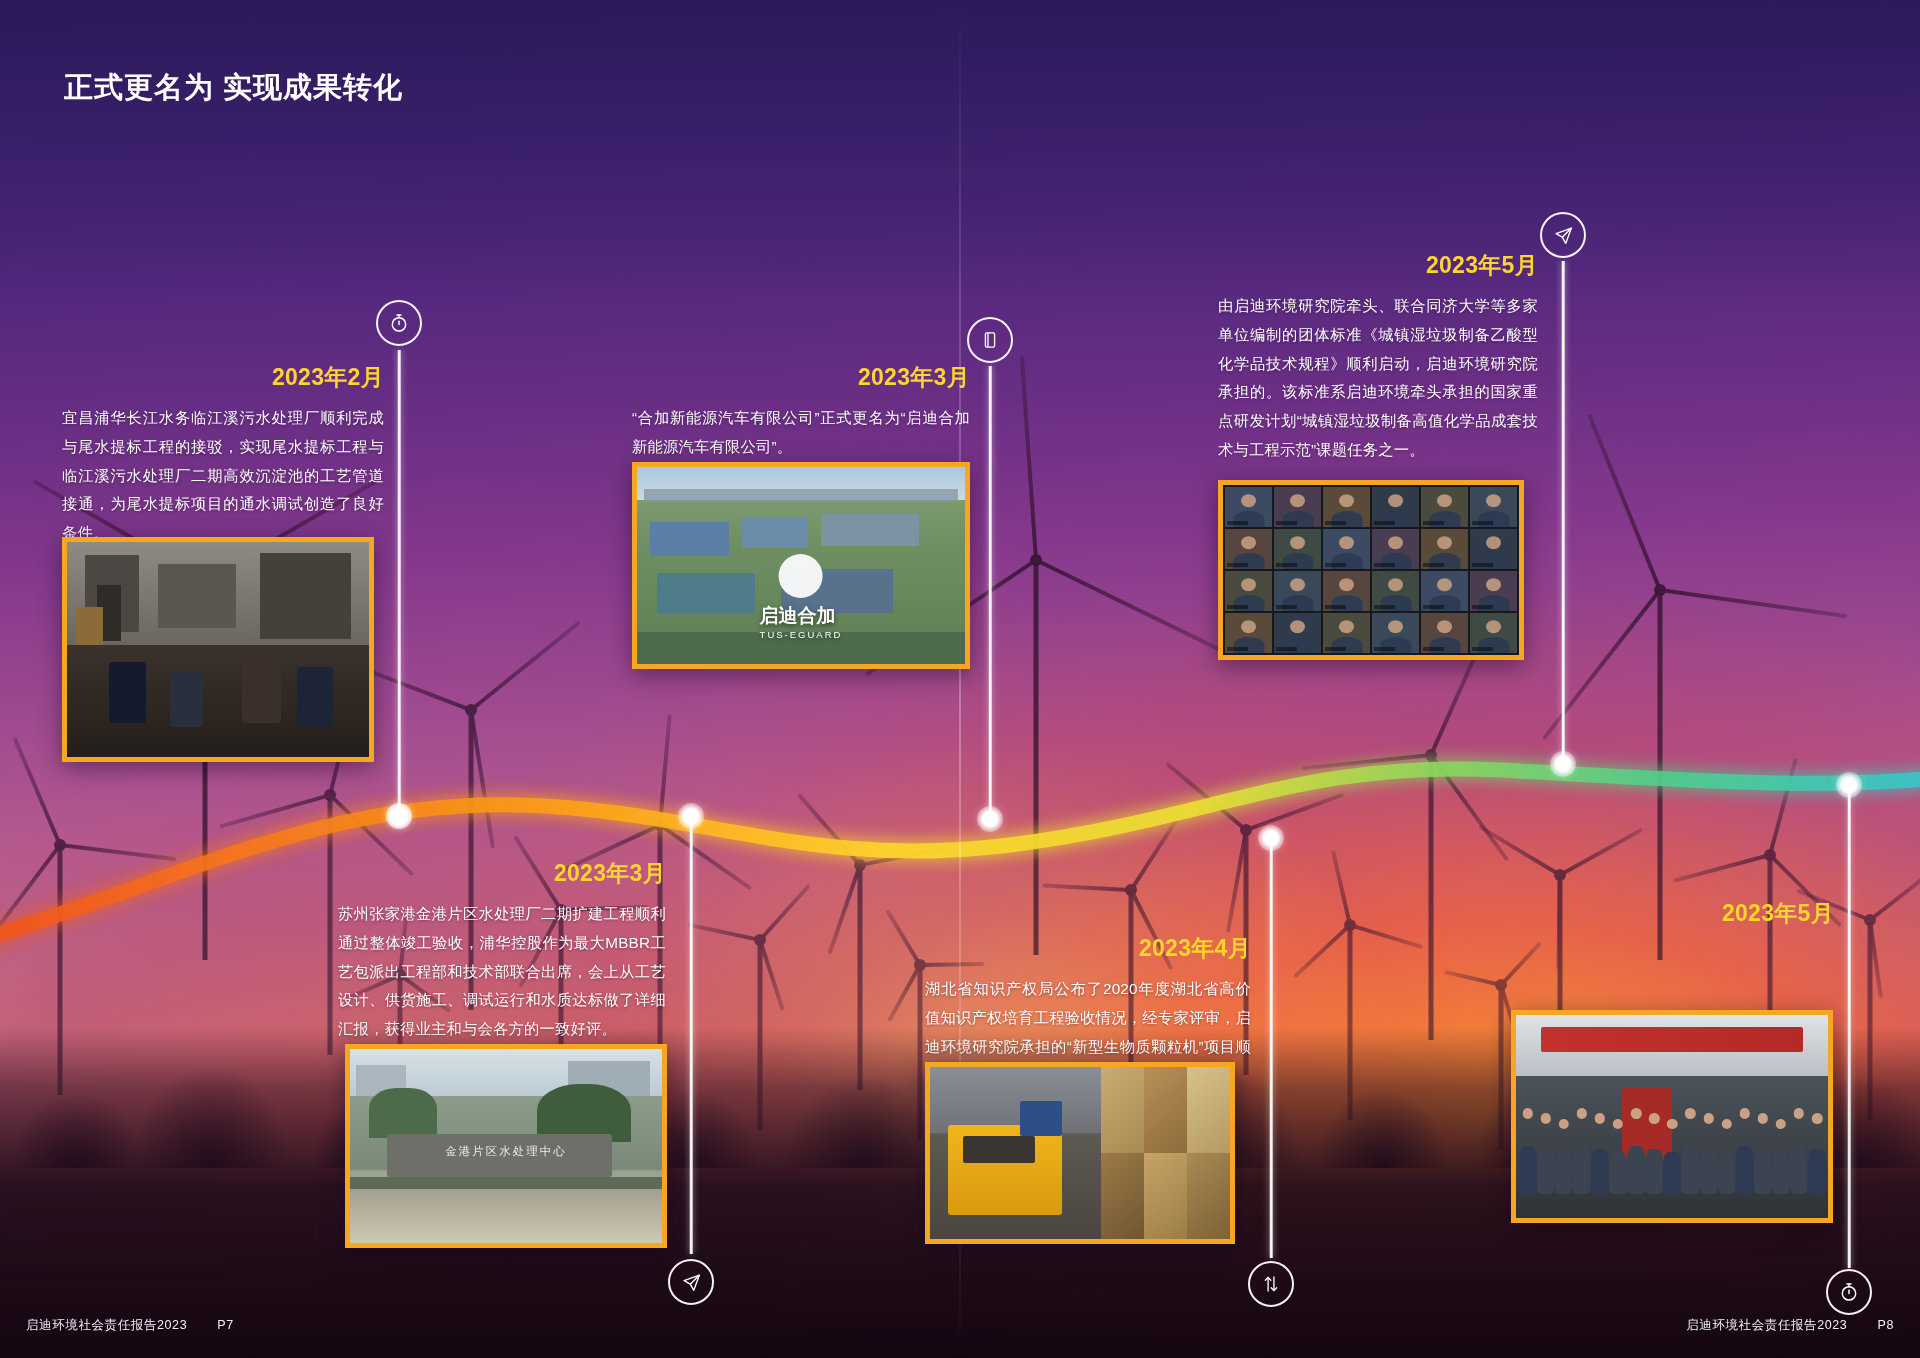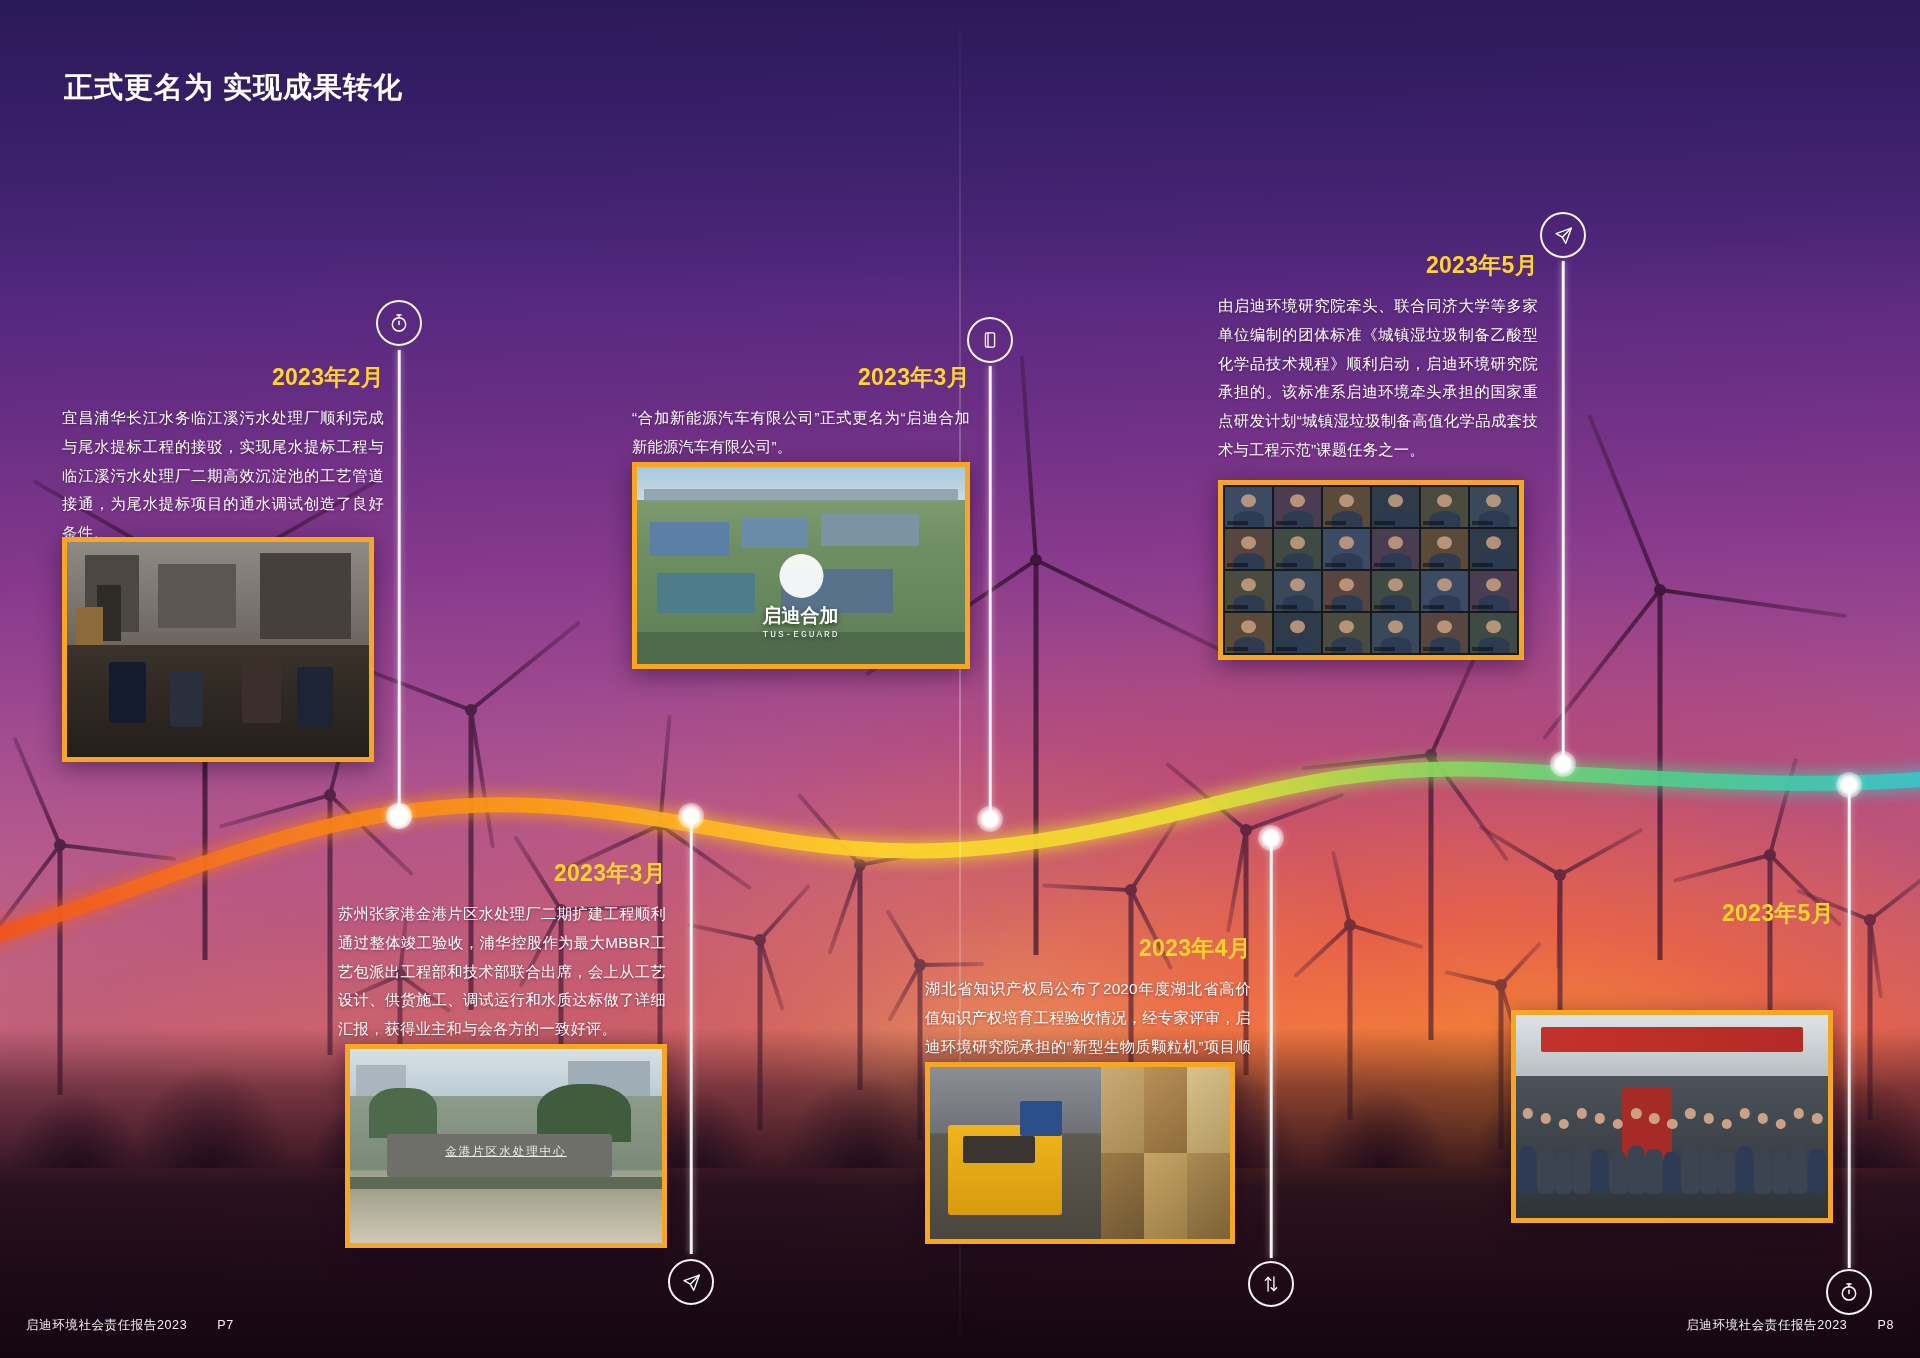--- a/index.html
+++ b/index.html
@@ -394,21 +394,21 @@
       <div style="position:absolute;left:2%;top:11%;width:96%;height:7%;background:#8296a3;opacity:.75;"></div>
       <div style="position:absolute;left:4%;top:28%;width:24%;height:17%;background:#5c7fa8;"></div>
       <div style="position:absolute;left:32%;top:26%;width:20%;height:15%;background:#6b8ca8;"></div>
       <div style="position:absolute;left:56%;top:24%;width:30%;height:16%;background:#7b93a3;"></div>
       <div style="position:absolute;left:6%;top:54%;width:30%;height:20%;background:#4e7c88;"></div>
       <div style="position:absolute;left:44%;top:52%;width:34%;height:22%;background:#58728c;"></div>
       <div style="position:absolute;left:0;top:84%;width:100%;height:16%;background:#4e6c4c;"></div>
       <div style="position:absolute;left:50%;top:44%;transform:translate(-50%,0);text-align:left;">
         <div style="width:44px;height:44px;margin:0 auto;border-radius:50%;background:rgba(255,255,255,.92);"></div>
         <div style="color:#fff;font-size:19px;font-weight:700;margin-top:5px;text-shadow:0 2px 5px rgba(0,0,0,.6);">启迪合加</div>
-        <div style="color:#fff;font-size:9.5px;letter-spacing:2px;text-shadow:0 2px 5px rgba(0,0,0,.6);font-family:Liberation Mono, monospace;">TUS-EGUARD</div>
+        <div style="color:#fff;font-size:9.5px;letter-spacing:2px;text-shadow:0 2px 5px rgba(0,0,0,.6);">TUS-EGUARD</div>
       </div>
     </div>
   </div>
 
   <div class="circ-icon" style="left:1563px;top:235px;">
     <svg width="21" height="21" viewBox="0 0 24 24" fill="none" stroke="#fff" stroke-width="1.6" stroke-linejoin="round">
       <path d="M21 3.5 10.6 13.9"></path>
         <path d="M21 3.5 14.6 21 10.6 13.9 3.5 9.9z"></path>
     </svg>
   </div>
@@ -561,21 +561,21 @@
   </div>
 
   <div class="photo" style="left:345px;top:1044px;width:322px;height:204px;">
     <div class="photo-inner" style="background:linear-gradient(180deg,#c9d6dc 0%,#b9cbd3 22%,#8e9c8b 23%,#7b8a78 62%,#9aa38f 63%,#b5b5a4 100%);">
       <div style="position:absolute;left:0;top:0;width:100%;height:24%;background:linear-gradient(180deg,#d7e1e6,#bccbd3);"></div>
       <div style="position:absolute;left:2%;top:8%;width:16%;height:16%;background:#a9b6bd;"></div>
       <div style="position:absolute;left:70%;top:6%;width:26%;height:18%;background:#9fadb6;"></div>
       <div style="position:absolute;left:6%;top:20%;width:22%;height:26%;background:#4d6b4a;border-radius:40% 40% 0 0;"></div>
       <div style="position:absolute;left:60%;top:18%;width:30%;height:30%;background:#3f5c3d;border-radius:45% 45% 0 0;"></div>
       <div style="position:absolute;left:12%;top:44%;width:72%;height:22%;background:#6e6f68;border-radius:3px;"></div>
-      <div style="position:absolute;left:50%;top:49%;transform:translateX(-50%);color:#efeee8;font-size:11.5px;letter-spacing:2px;white-space:nowrap;text-decoration:underline;">金港片区水处理中心</div>
+      <div style="position:absolute;left:50%;top:49%;transform:translateX(-50%);color:#efeee8;font-size:11.5px;letter-spacing:2px;white-space:nowrap;">金港片区水处理中心</div>
       <div style="position:absolute;left:0;top:70%;width:100%;height:30%;background:linear-gradient(180deg,#9e9c8a,#cfc9b4);"></div>
       <div style="position:absolute;left:0;top:66%;width:100%;height:6%;background:#5c6a56;"></div>
     </div>
   </div>
 
   <div class="stem" style="left:1271px;top:838px;height:420px;"></div>
   <div class="node" style="left:1271px;top:838px;"></div>
   <div class="circ-icon" style="left:1271px;top:1284px;">
     <svg width="20" height="20" viewBox="0 0 24 24" fill="none" stroke="#fff" stroke-width="1.6" stroke-linecap="round" stroke-linejoin="round">
       <path d="M8.5 20.5V4.2"></path>

